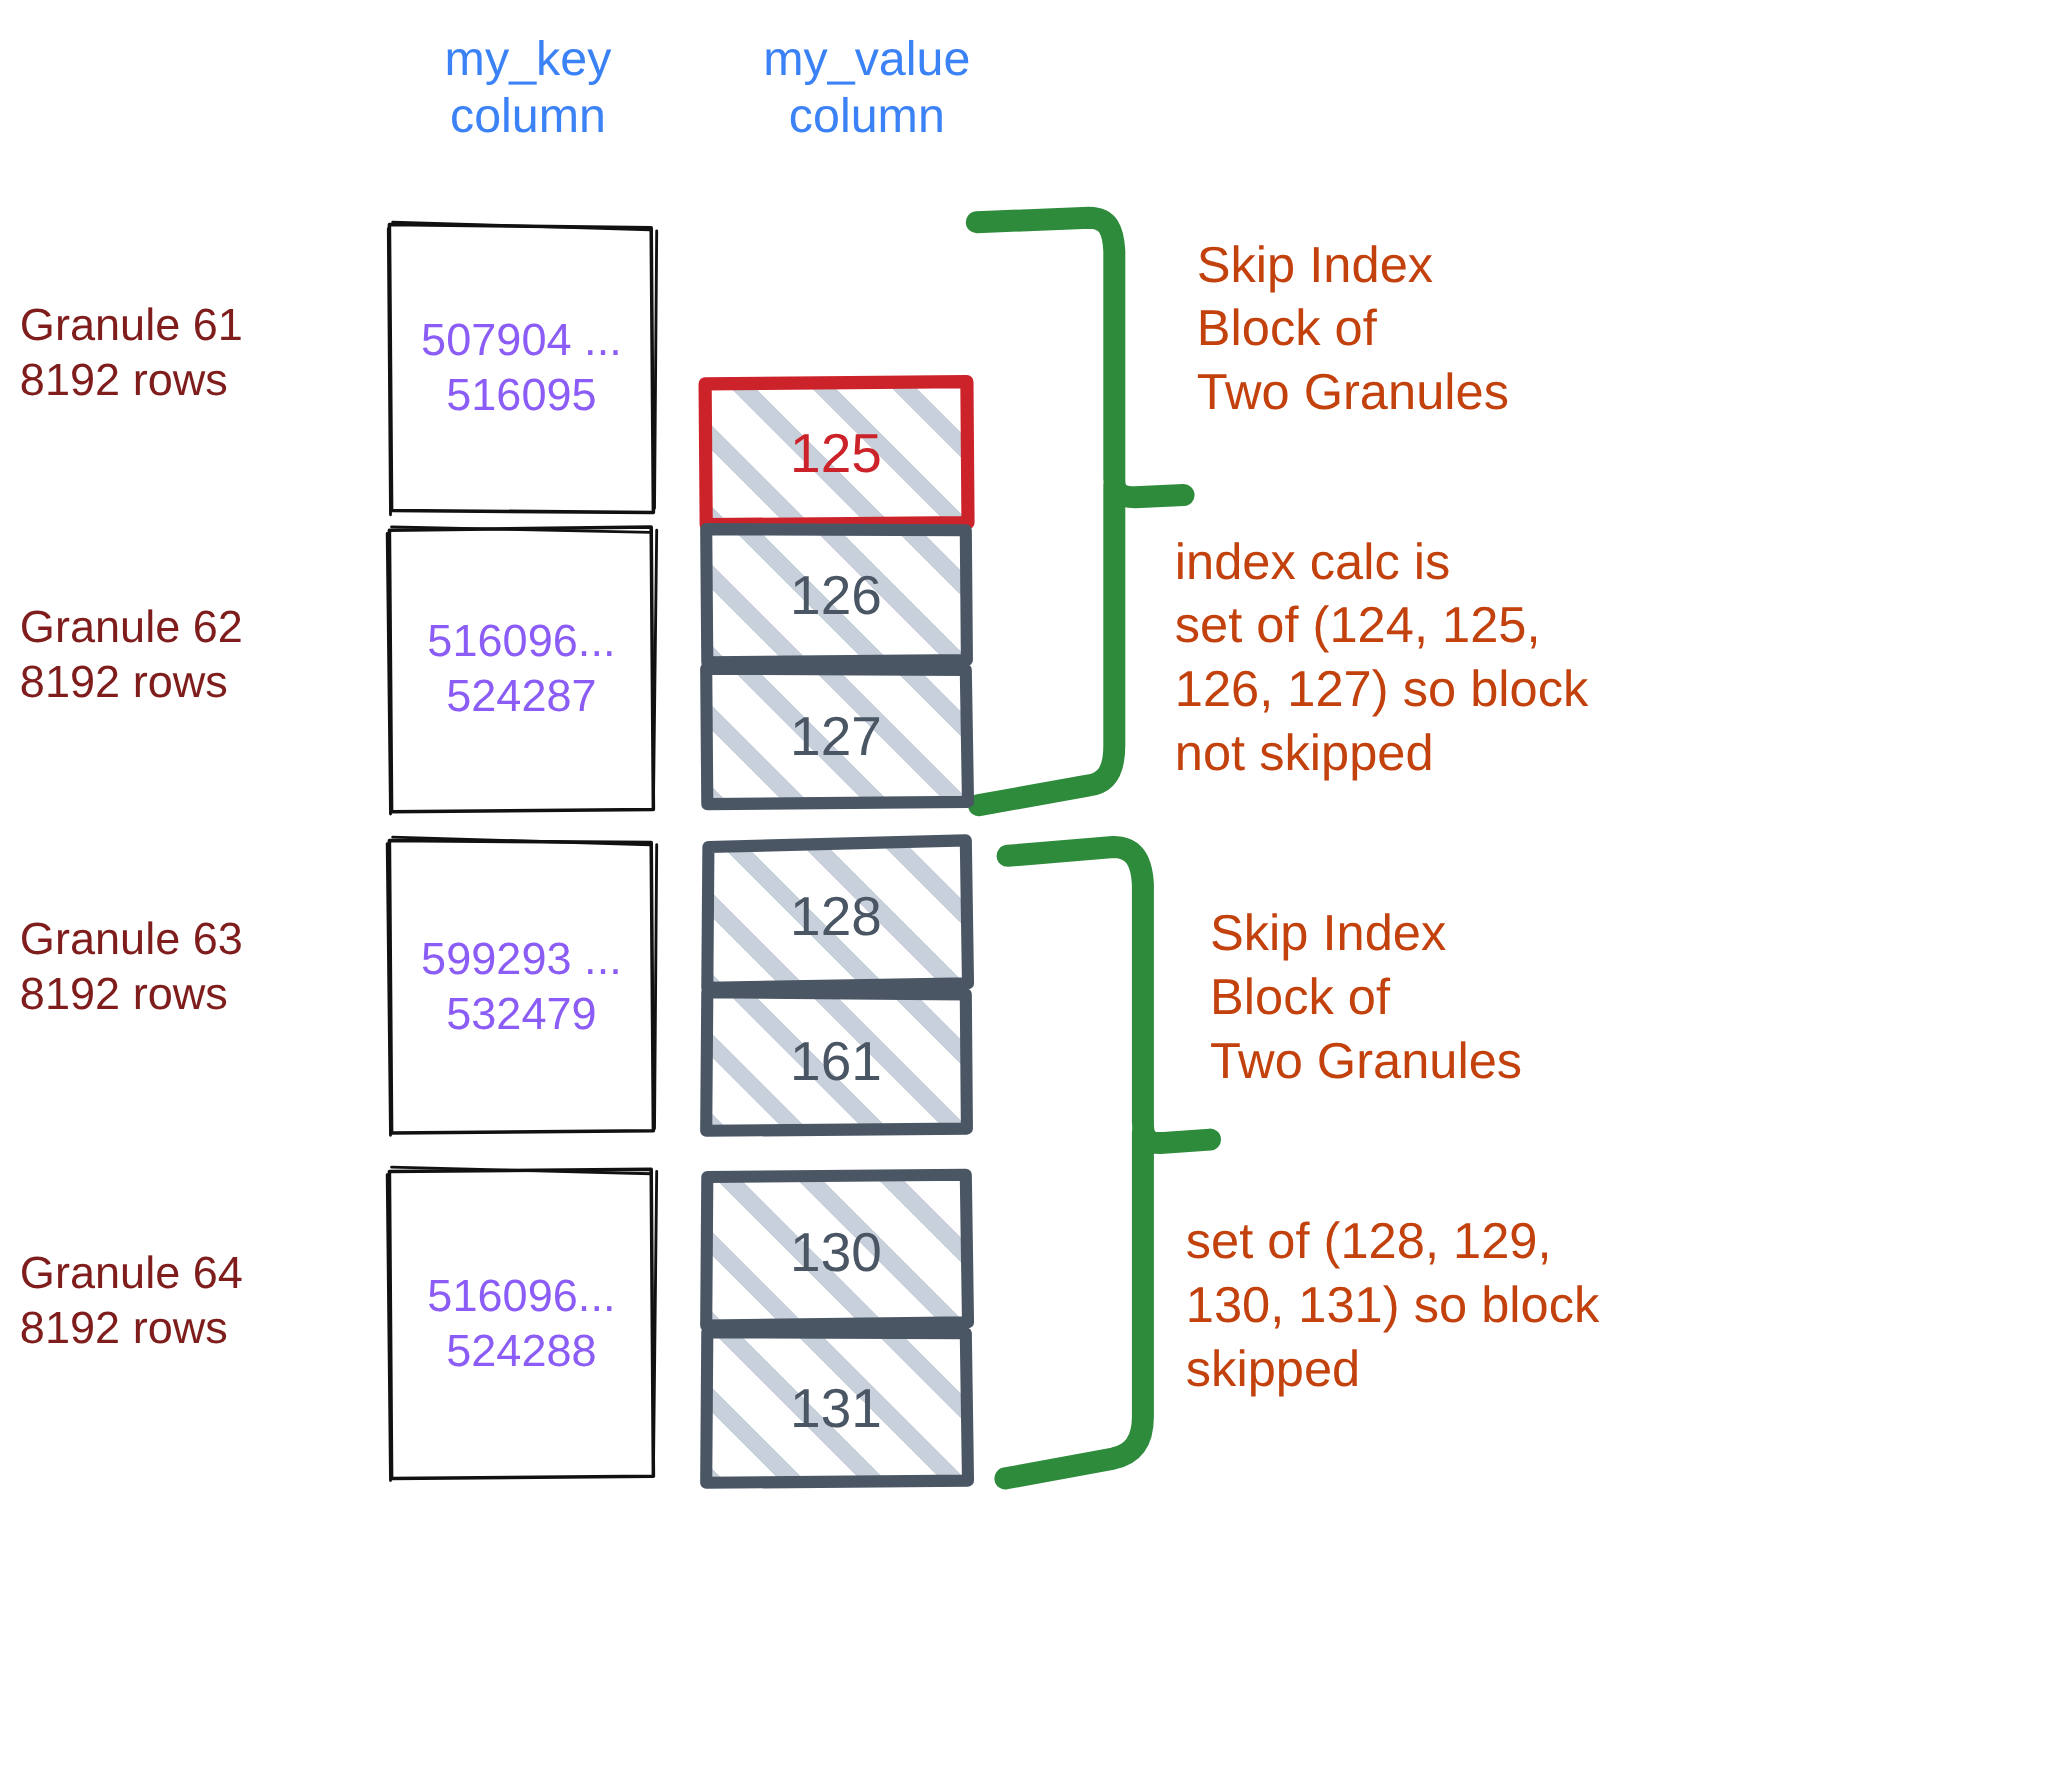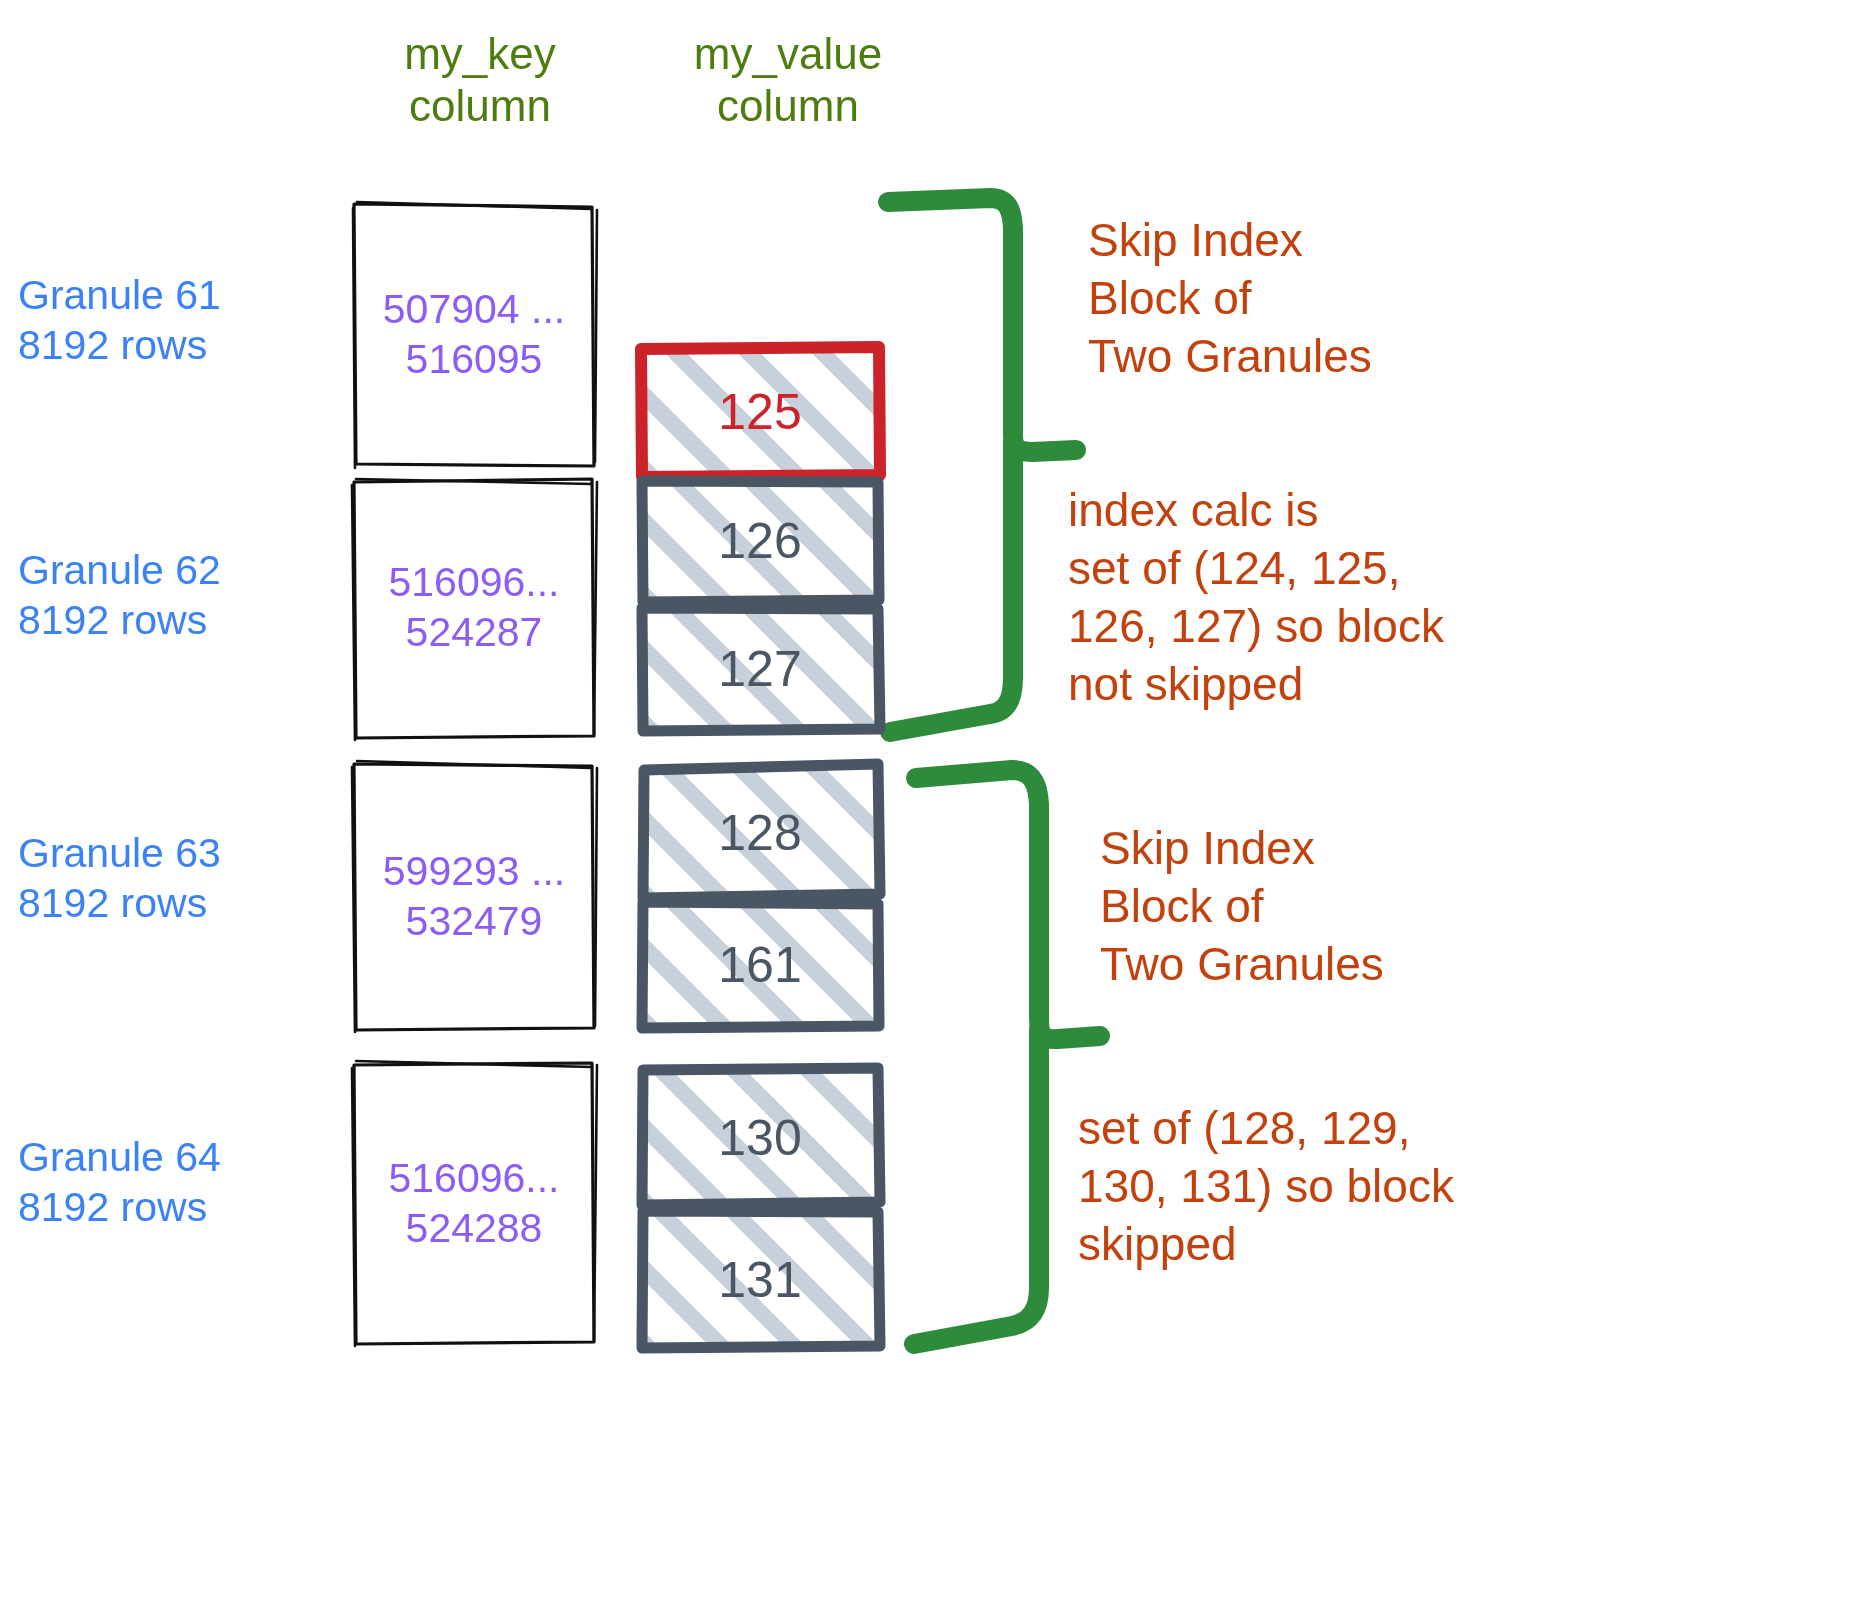--- a/index.html
+++ b/index.html
@@ -17,35 +17,35 @@
     background: #ffffff;
     overflow: hidden;
   }
 
   
   .col-header {
     position: absolute;
     text-align: center;
     font-size: 44px;
     line-height: 1.18;
-    color: #4d7c0f;
+    color: #3b82f6;
     white-space: pre-line;
   }
   #hdr-key   { left: 340px; top: 28px; width: 280px; }
   #hdr-value { left: 648px; top: 28px; width: 280px; }
 
   
   .granule-label {
     position: absolute;
     left: 18px;
     width: 310px;
     text-align: left;
     font-size: 41px;
     line-height: 1.22;
-    color: #3b82f6;
+    color: #7f1d1d;
     white-space: pre-line;
   }
 
   
   .key-box {
     position: absolute;
     left: 352px;
     width: 244px;
     box-sizing: border-box;
     display: flex;

